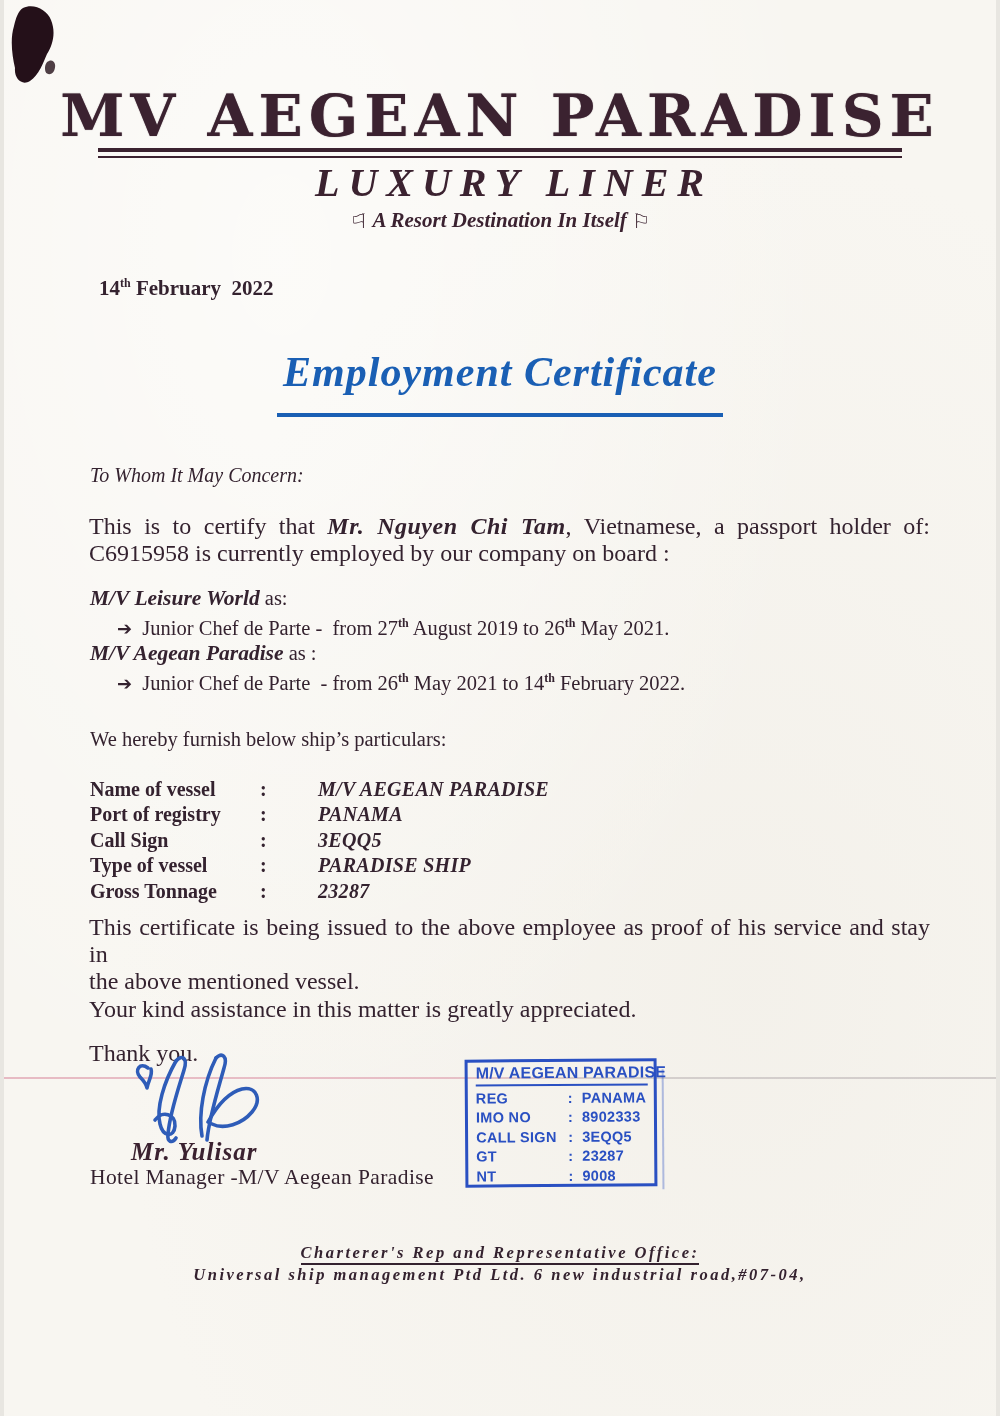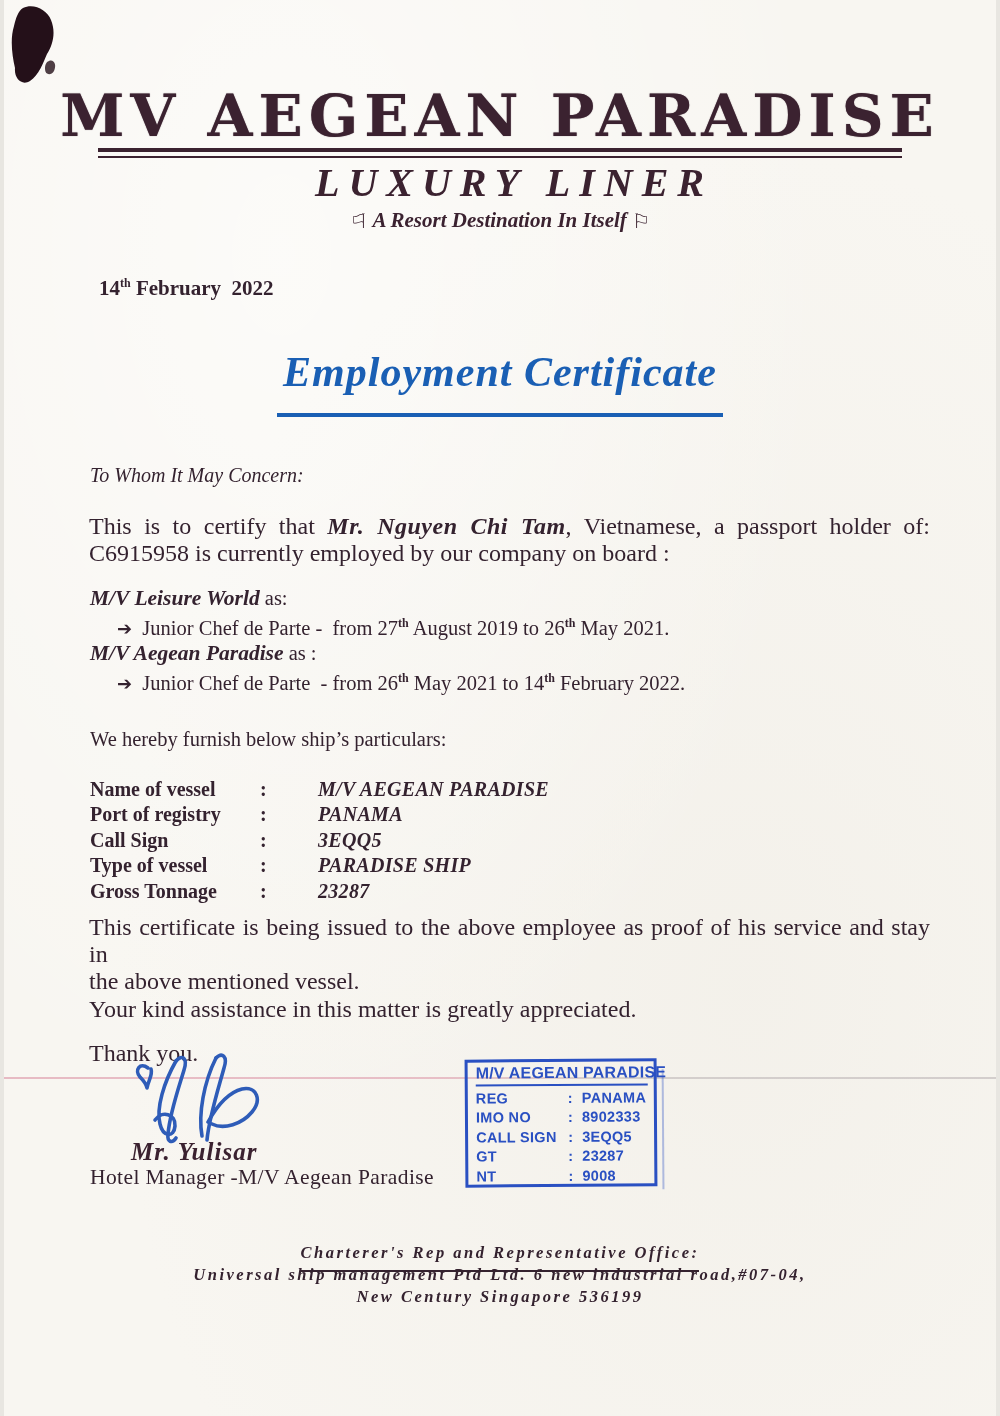--- a/index.html
+++ b/index.html
@@ -130,21 +130,21 @@
   }
   .srow { display: grid; grid-template-columns: 92px 14px 1fr; font-size: 14.5px; line-height: 19.4px; letter-spacing: .3px; }
 
   
   .footer {
     position: absolute; top: 1243px; left: 0; width: 100%;
     text-align: center; font-weight: bold; font-style: italic;
     color: #34222f; line-height: 19px;
   }
   .f1 { font-size: 16.5px; letter-spacing: 2.5px; }
-  .f1 span { border-bottom: 2px solid #34222f; padding-bottom: 8px; }
+  .f1 span { border-bottom: 2px solid #34222f; padding-bottom: 1px; }
   .f2, .f3 { font-size: 16.5px; letter-spacing: 2.5px; margin-top: 3px; }
   .f4 { margin-top: 3px; display: flex; justify-content: center; gap: 56px; font-size: 16.5px; letter-spacing: 2px; }
   .f4 span { white-space: pre; }
 </style>
 </head>
 <body>
 
 <div class="page">
 
   <svg class="blot" width="56" height="84" viewBox="0 0 56 84">
@@ -261,16 +261,15 @@
     <div class="srow">
         <span>NT</span>
         <span>:</span>
         <span>9008</span>
       </div>
   </div>
 
   <div class="footer">
     <div class="f1"><span>Charterer's Rep and Representative Office:</span></div>
     <div class="f2">Universal ship management Ptd Ltd. 6 new industrial road,#07-04,</div>
-    <div class="f3">New Century Singapore 536199</div>
   </div>
 
 </div>
 
 </body></html>

